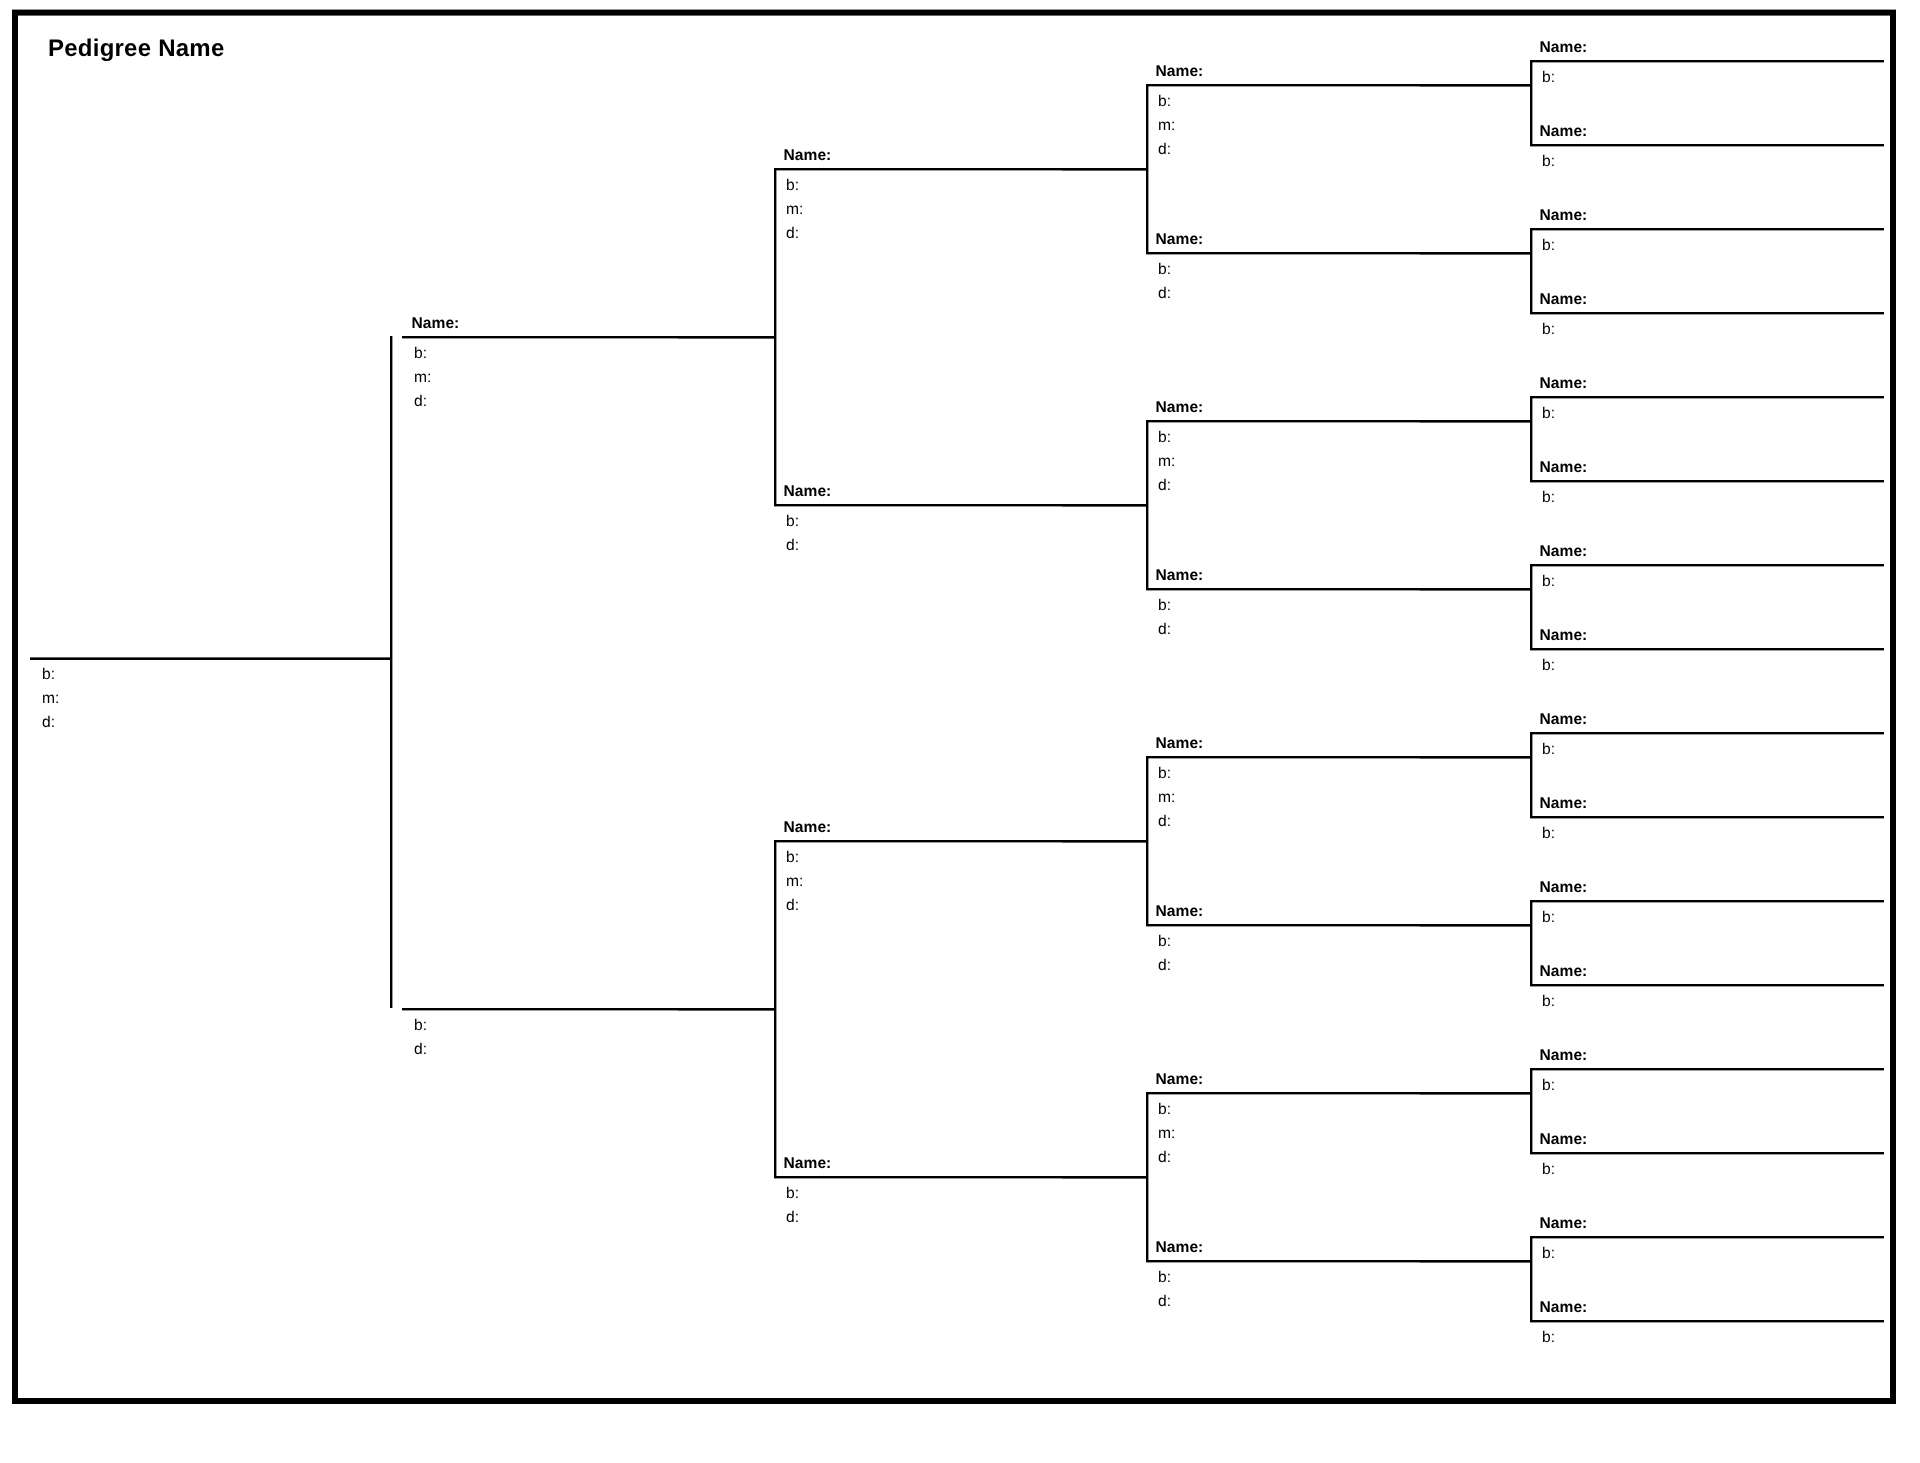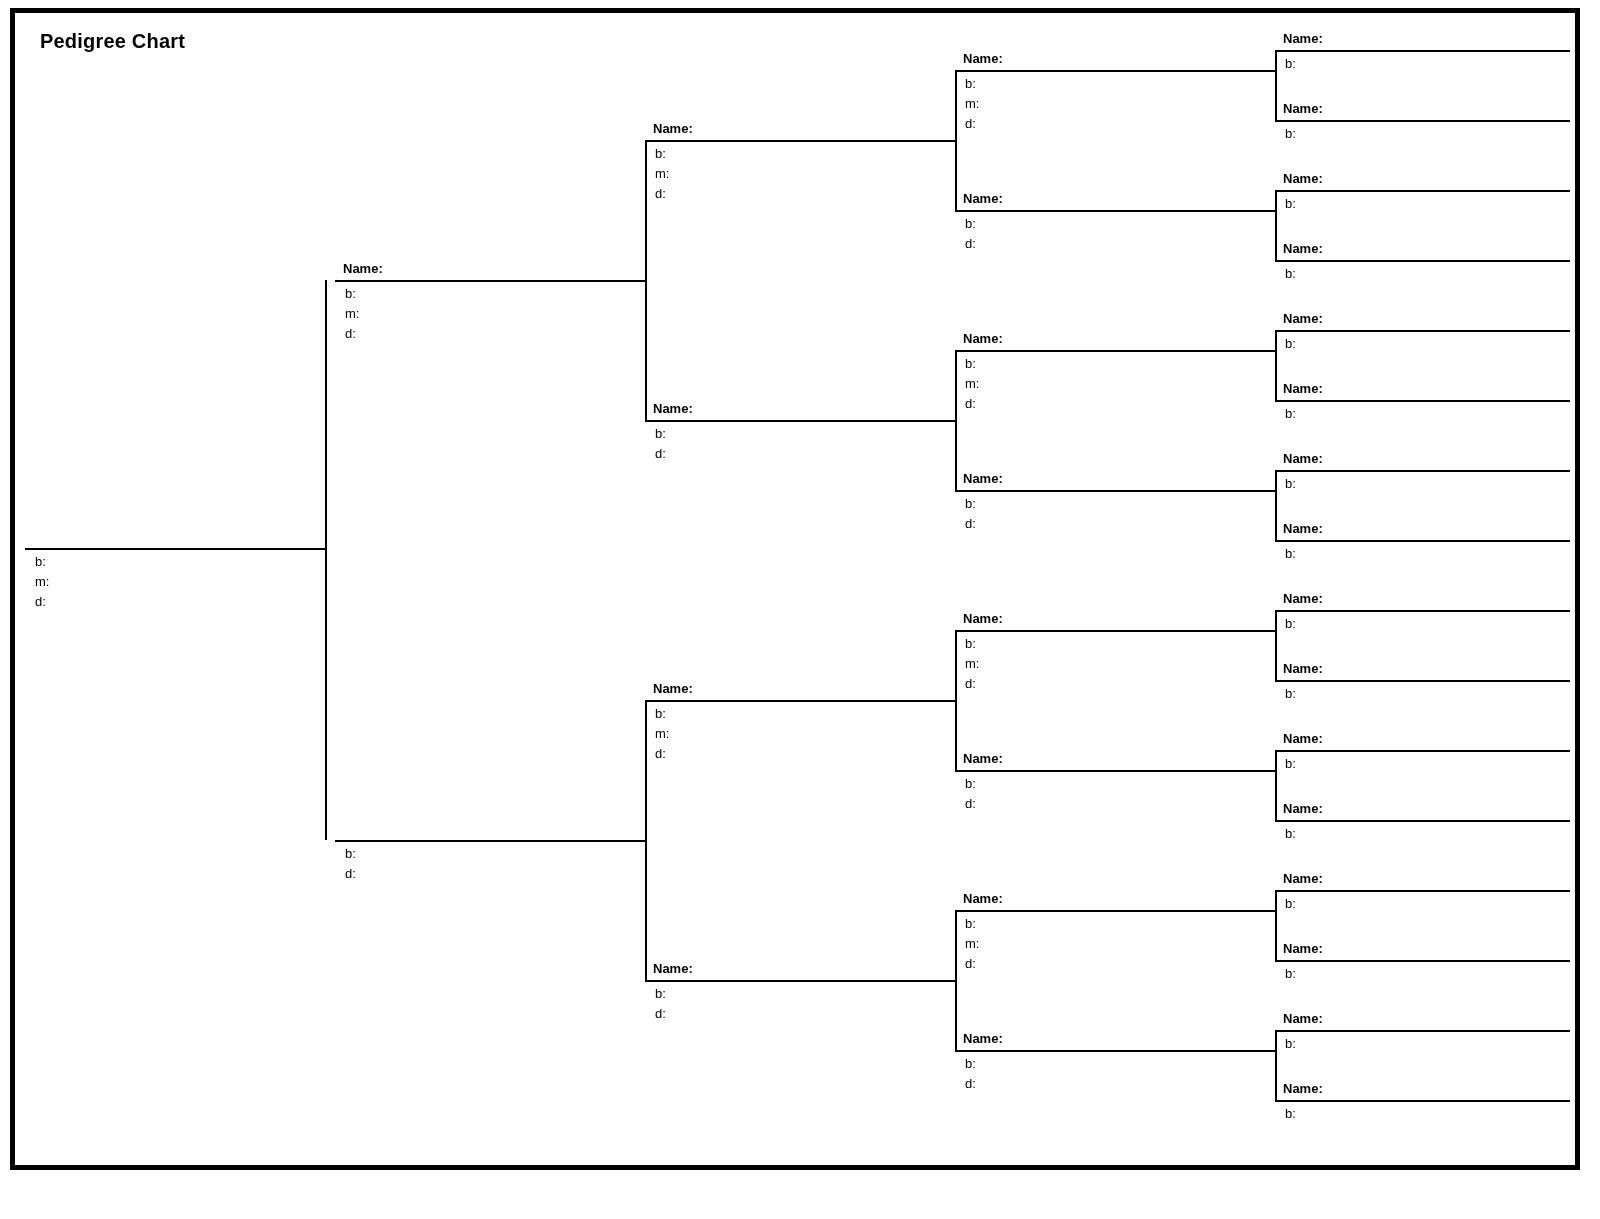--- a/index.html
+++ b/index.html
@@ -90,21 +90,21 @@
     height: 0;
     border-top: 2px solid #000000;
   }
 </style>
 </head>
 <body>
 
 <div id="page">
   <div id="frame"></div>
 
-  <div class="title">Pedigree Chart</div>
+  <div class="title">Pedigree Name</div>
 
   <div id="chart-area">
       <div class="person" style="left: 25px; top: 548px; width: 300px;">
         <div class="rule" style="width: 300px;"></div>
         <div class="fields">
           <span>b:</span>
           <span>m:</span>
           <span>d:</span>
         </div>
       </div>

